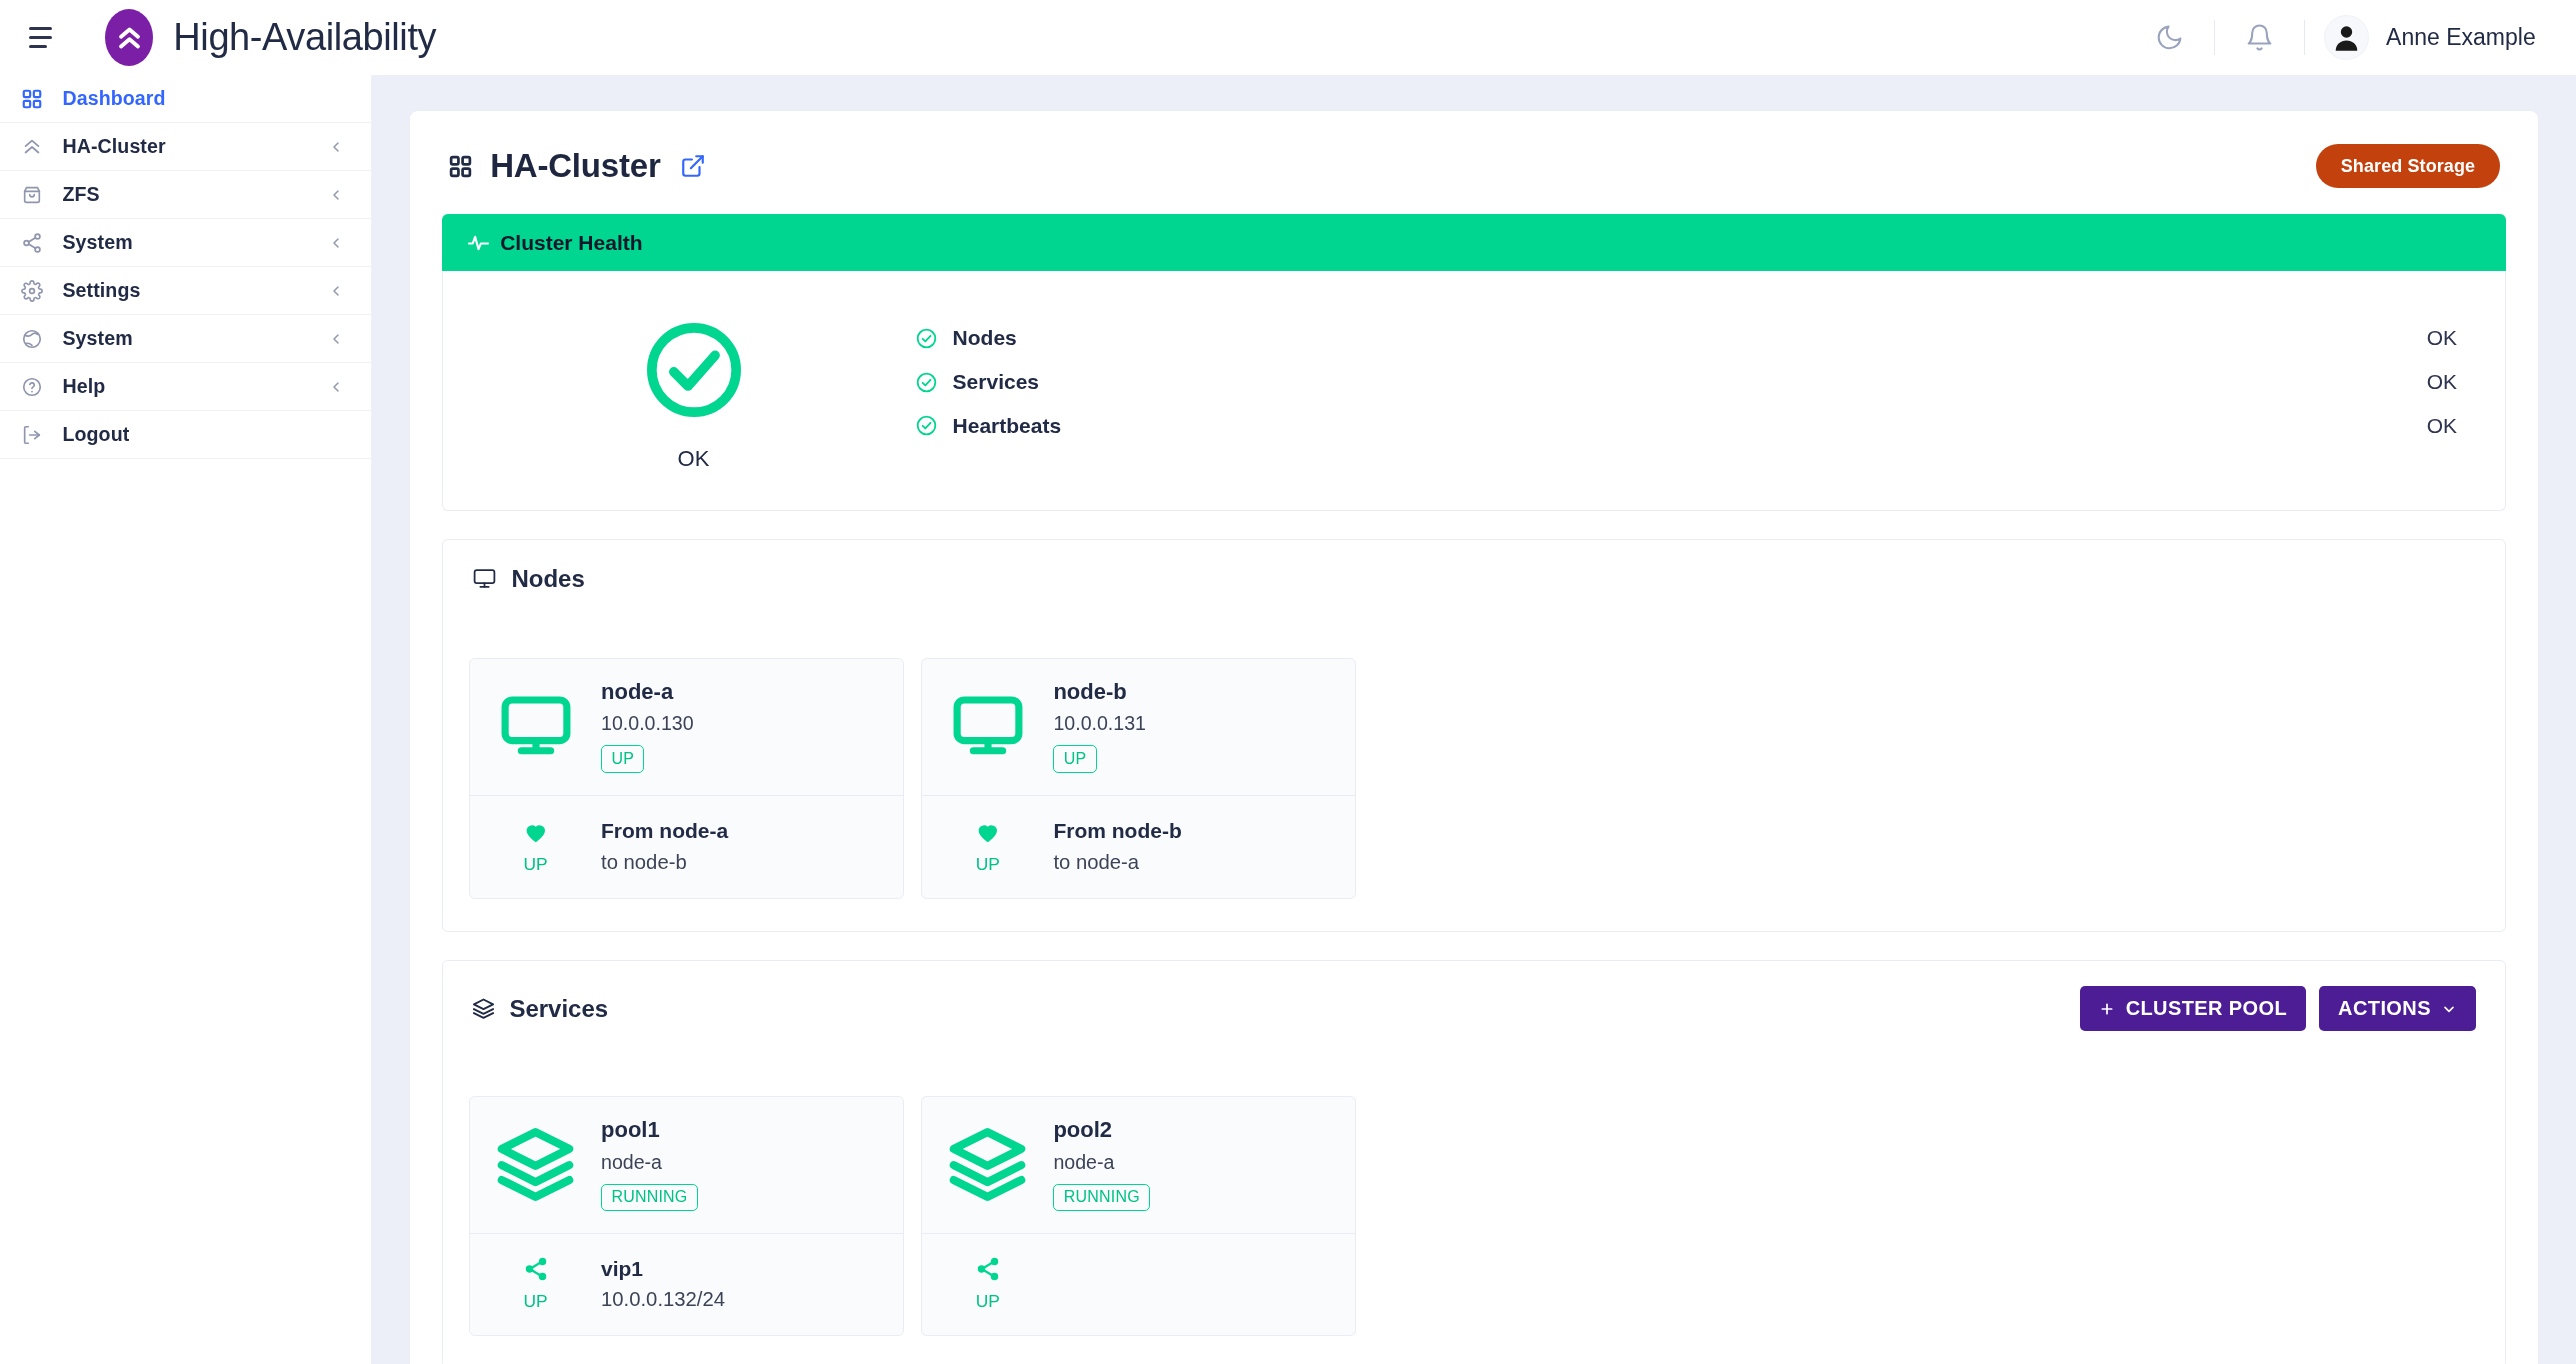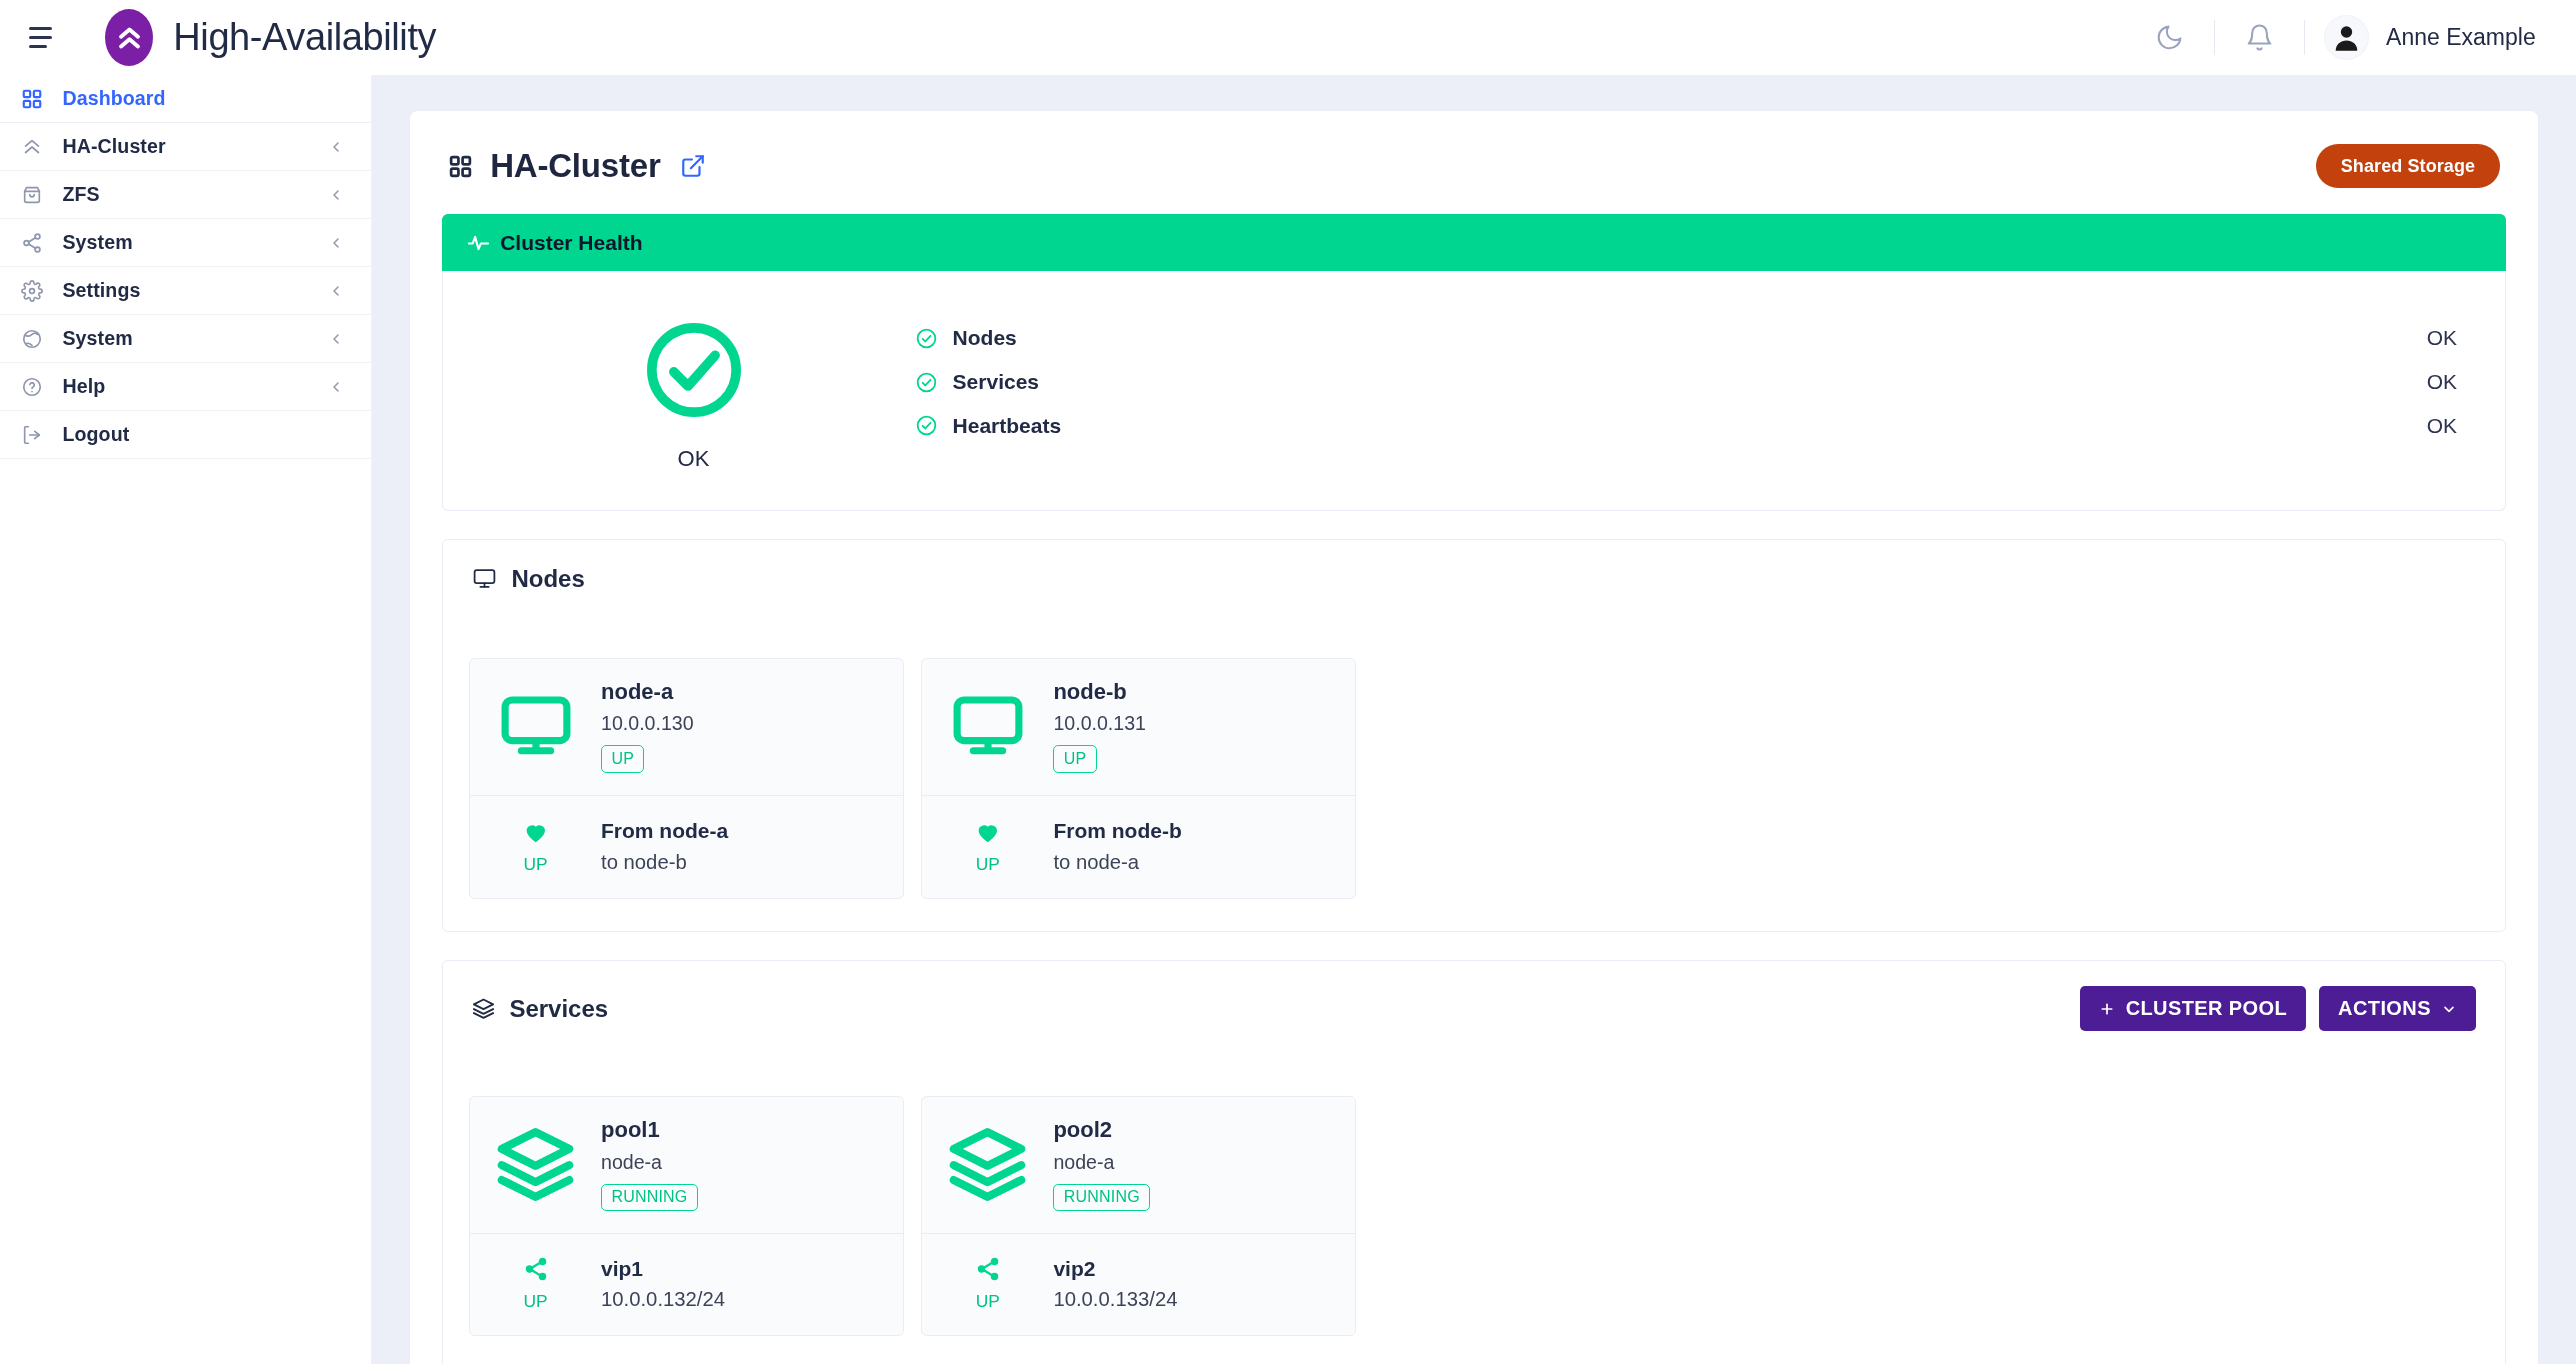--- a/index.html
+++ b/index.html
@@ -576,24 +576,20 @@
                     <svg width="26" height="26" viewBox="0 0 24 24" fill="none" stroke="#00d68f" stroke-width="2.1" stroke-linecap="round" stroke-linejoin="round">
                       <circle cx="18" cy="5" r="2.4" fill="#00d68f"></circle>
                       <circle cx="6" cy="12" r="2.4" fill="#00d68f"></circle>
                       <circle cx="18" cy="19" r="2.4" fill="#00d68f"></circle>
                       <line x1="8.2" y1="10.8" x2="15.8" y2="6.2"></line>
                       <line x1="8.2" y1="13.2" x2="15.8" y2="17.8"></line>
                     </svg>
                   </span>
                   <span class="bico-label">UP</span>
                 </div>
-                <div class="entity-bmeta">
-                  <div class="entity-bname">vip2</div>
-                  <div class="entity-bsub">10.0.0.133/24</div>
-                </div>
               </div>
             </div>
 
           </div>
         </div>
 
       </div>
     </div>
   </div>
 </div>

